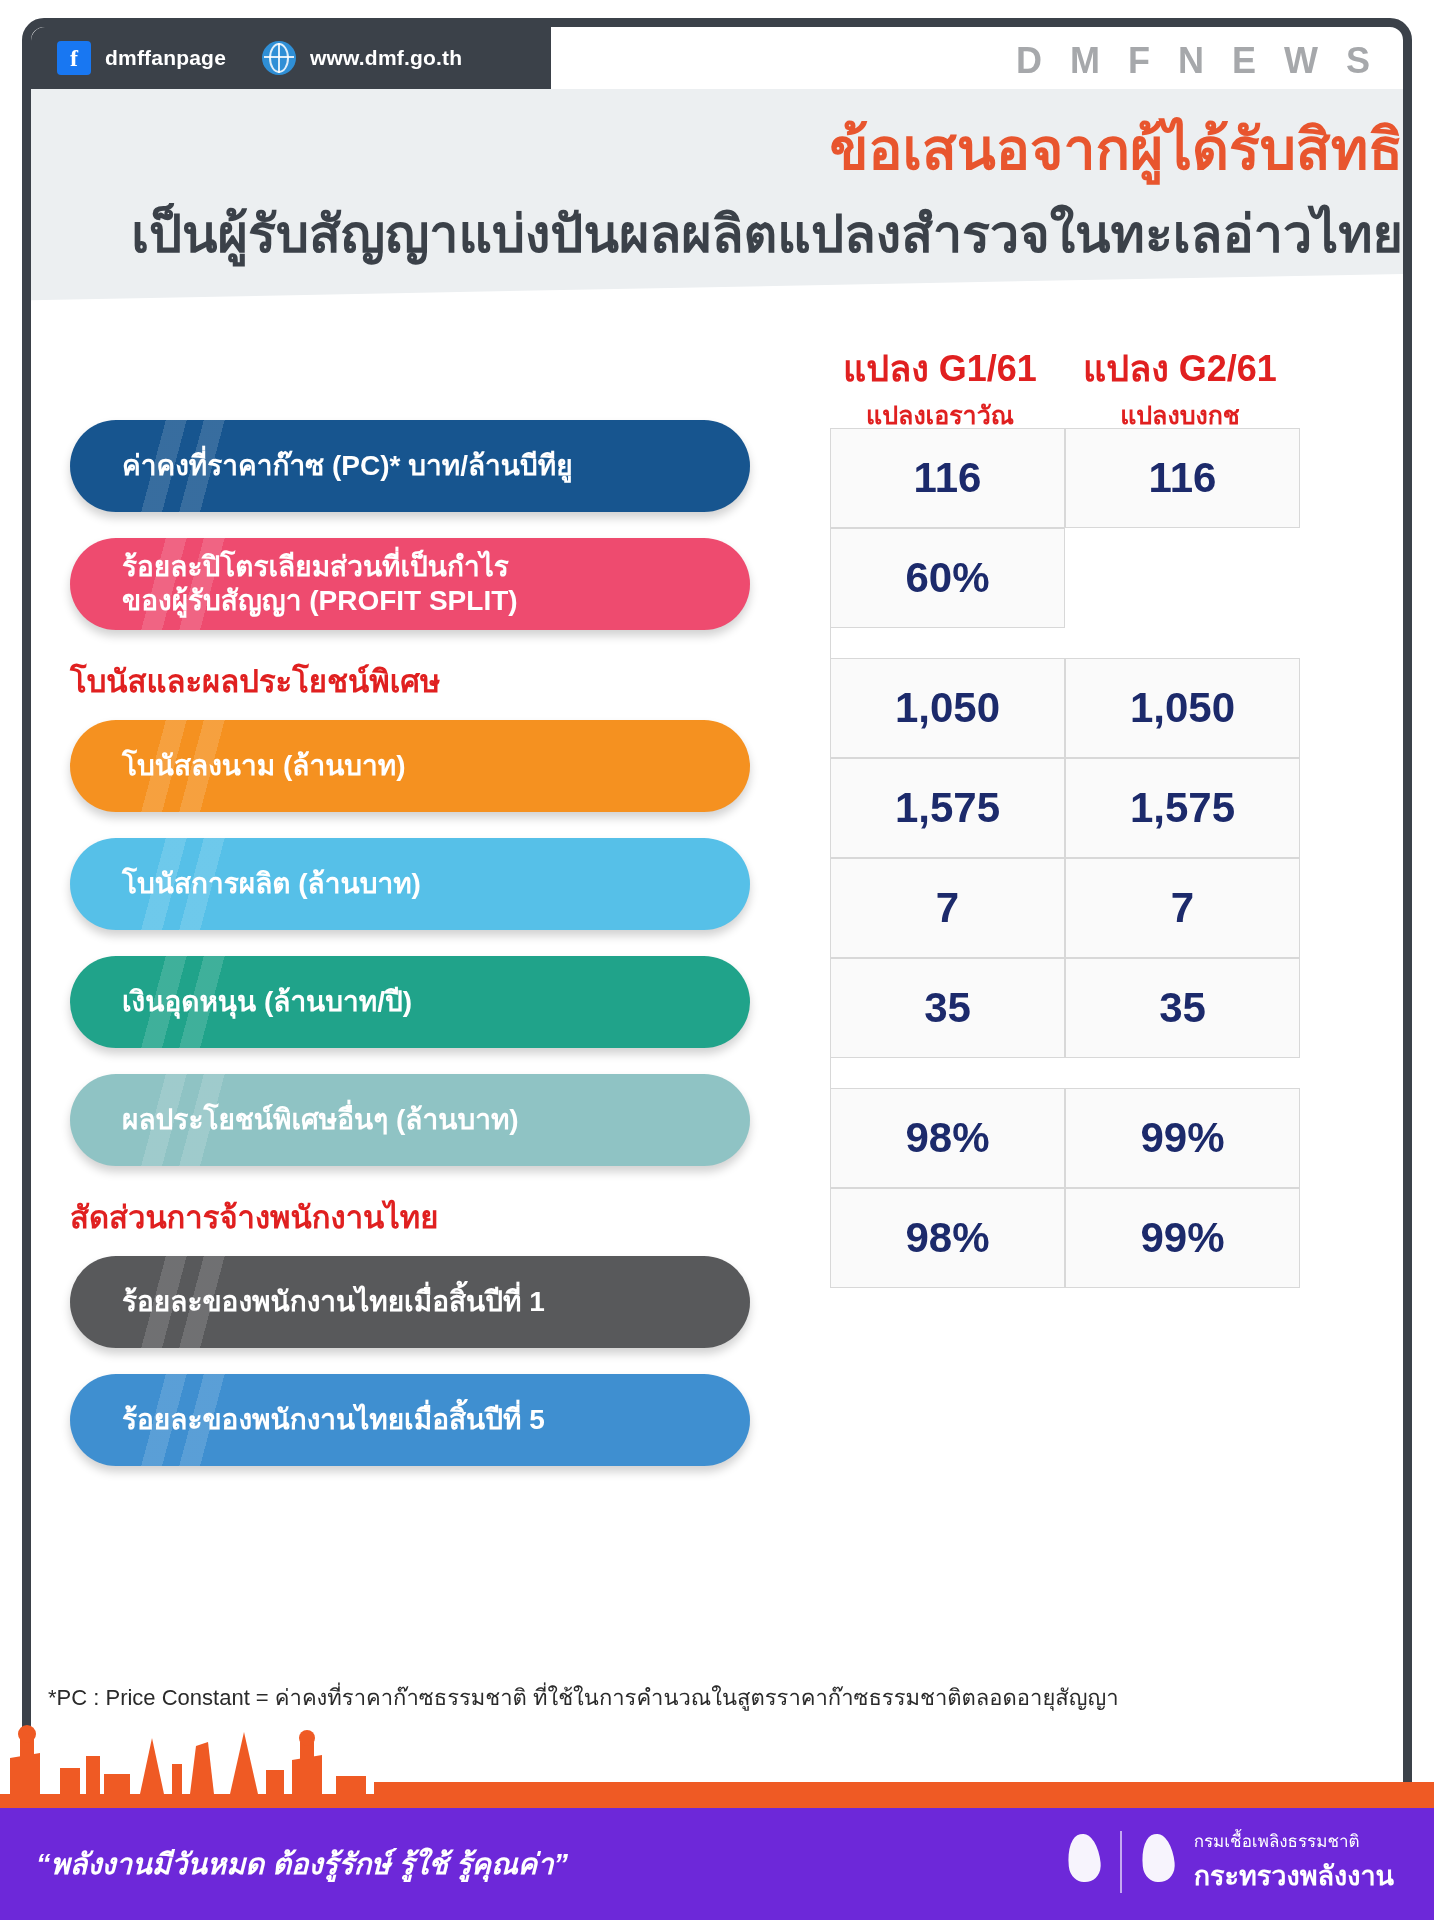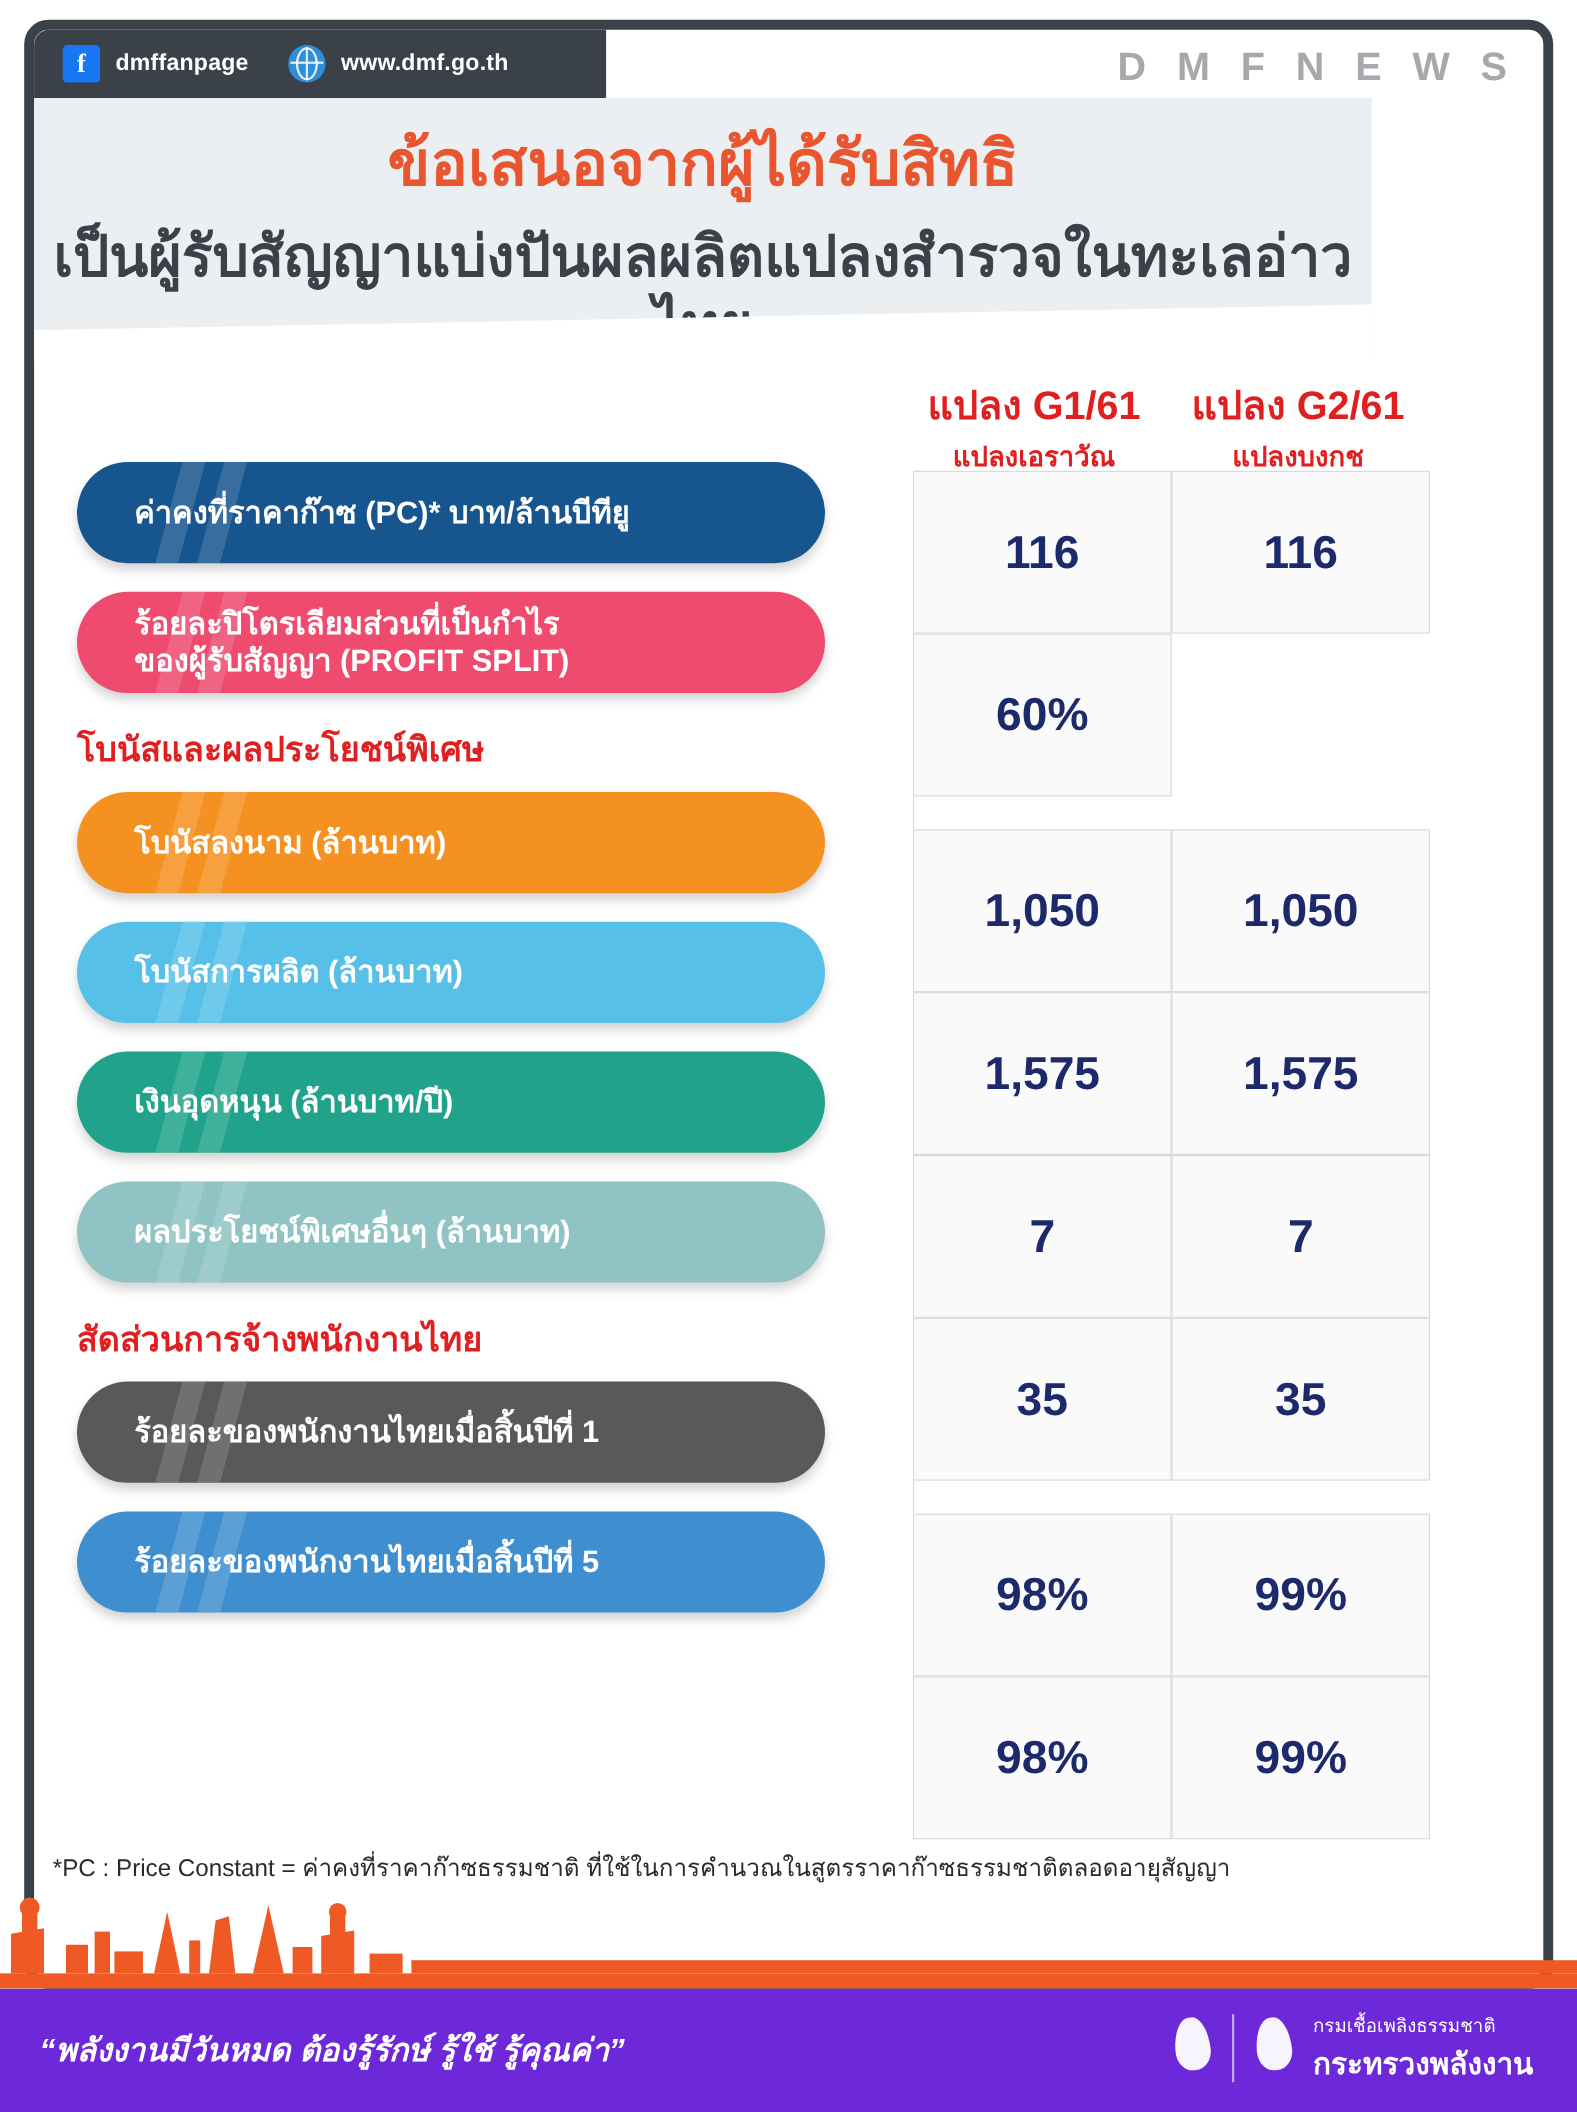--- a/index.html
+++ b/index.html
@@ -95,24 +95,24 @@
     letter-spacing: 9px;
     font-weight: bold;
     color: #a6a8ab;
     z-index: 5;
   }
   
   .title-band {
     position: absolute;
     left: 31px;
     top: 89px;
-    width: 1216px;
+    width: 1372px;
     height: 240px;
     background: #eceff1;
-    text-align: center;
+    text-align: right;
     overflow: hidden;
   }
   .title-band::after{
     content:"";
     position:absolute;
     left:-20px; bottom:-48px; width:1420px; height:90px;
     background:#ffffff;
     transform: rotate(-1.1deg);
   }
   .title-main {
@@ -147,21 +147,21 @@
   .col-head .l2 { font-size: 25px; margin-top: -2px;}
   
   .value-grid {
     position: absolute;
     left: 830px;
     top: 428px;
     width: 470px;
   }
   .vrow {
     display: flex;
-    height: 148px;
+    height: 100px;
   }
   .vrow.gap { height: 30px; }
   .vcell {
     width: 235px;
     border: 1px solid #d8d8d8;
     box-sizing: border-box;
     display: flex;
     align-items: center;
     justify-content: center;
     font-size: 42px;

